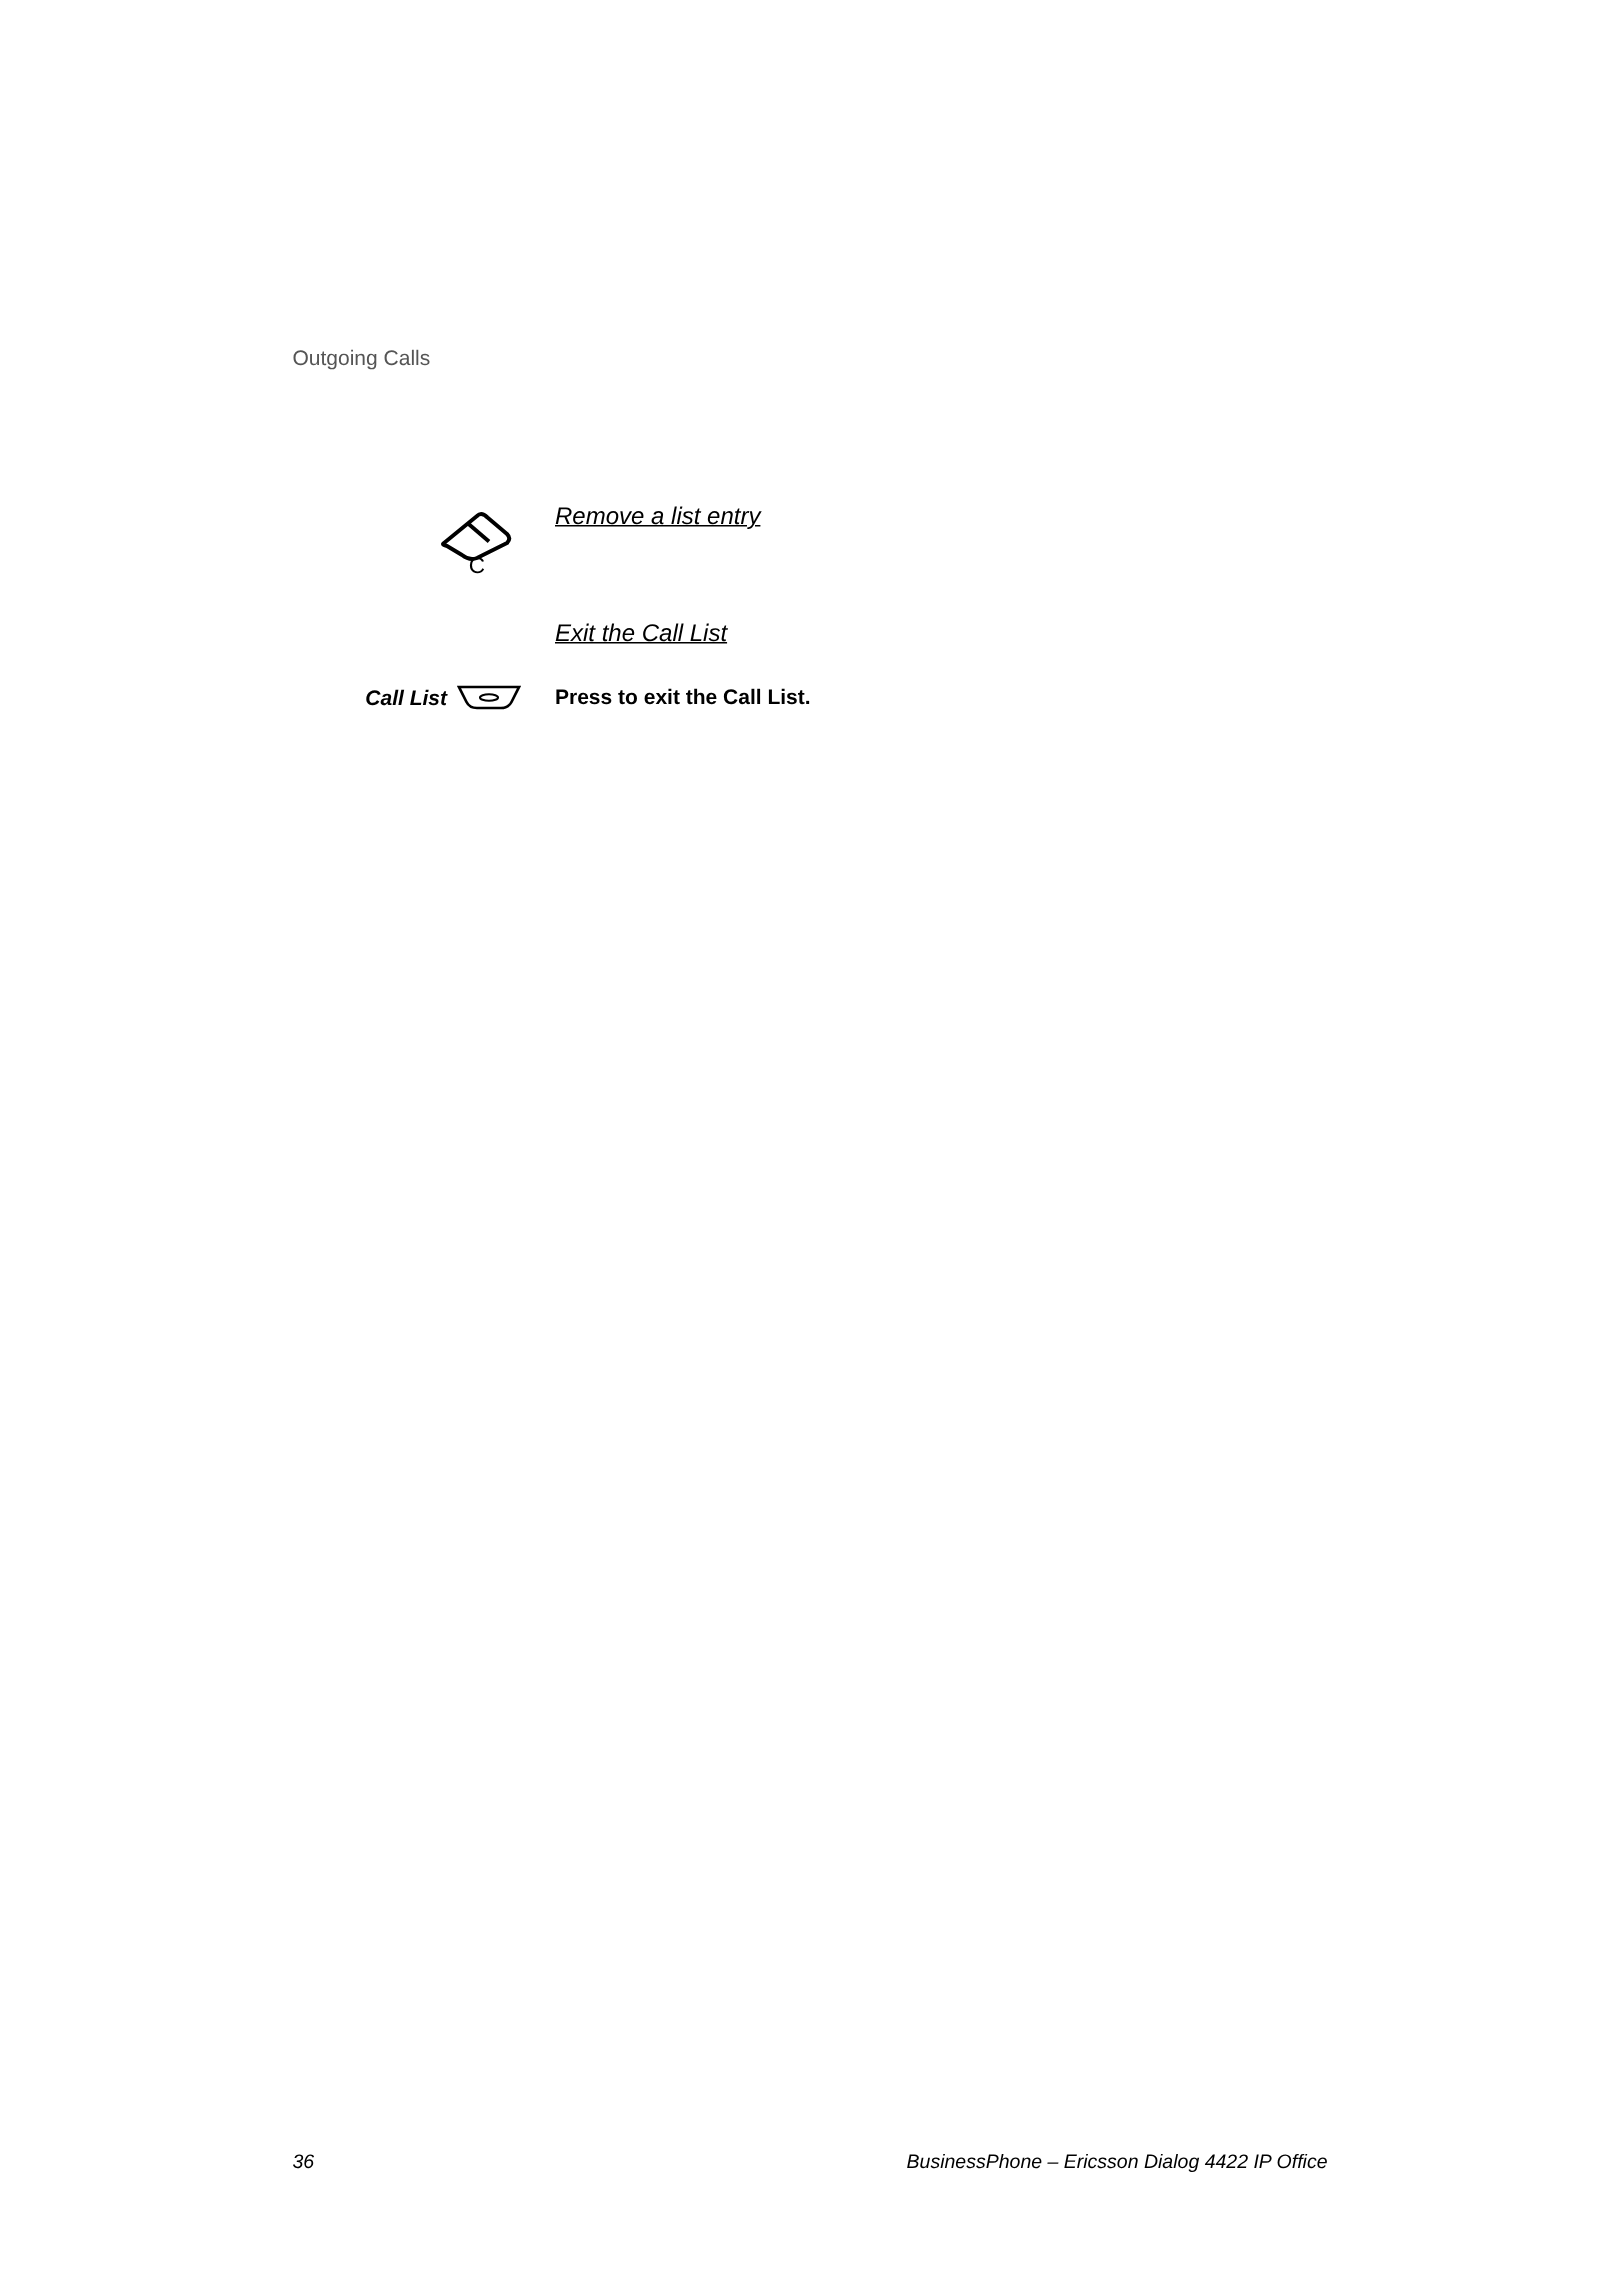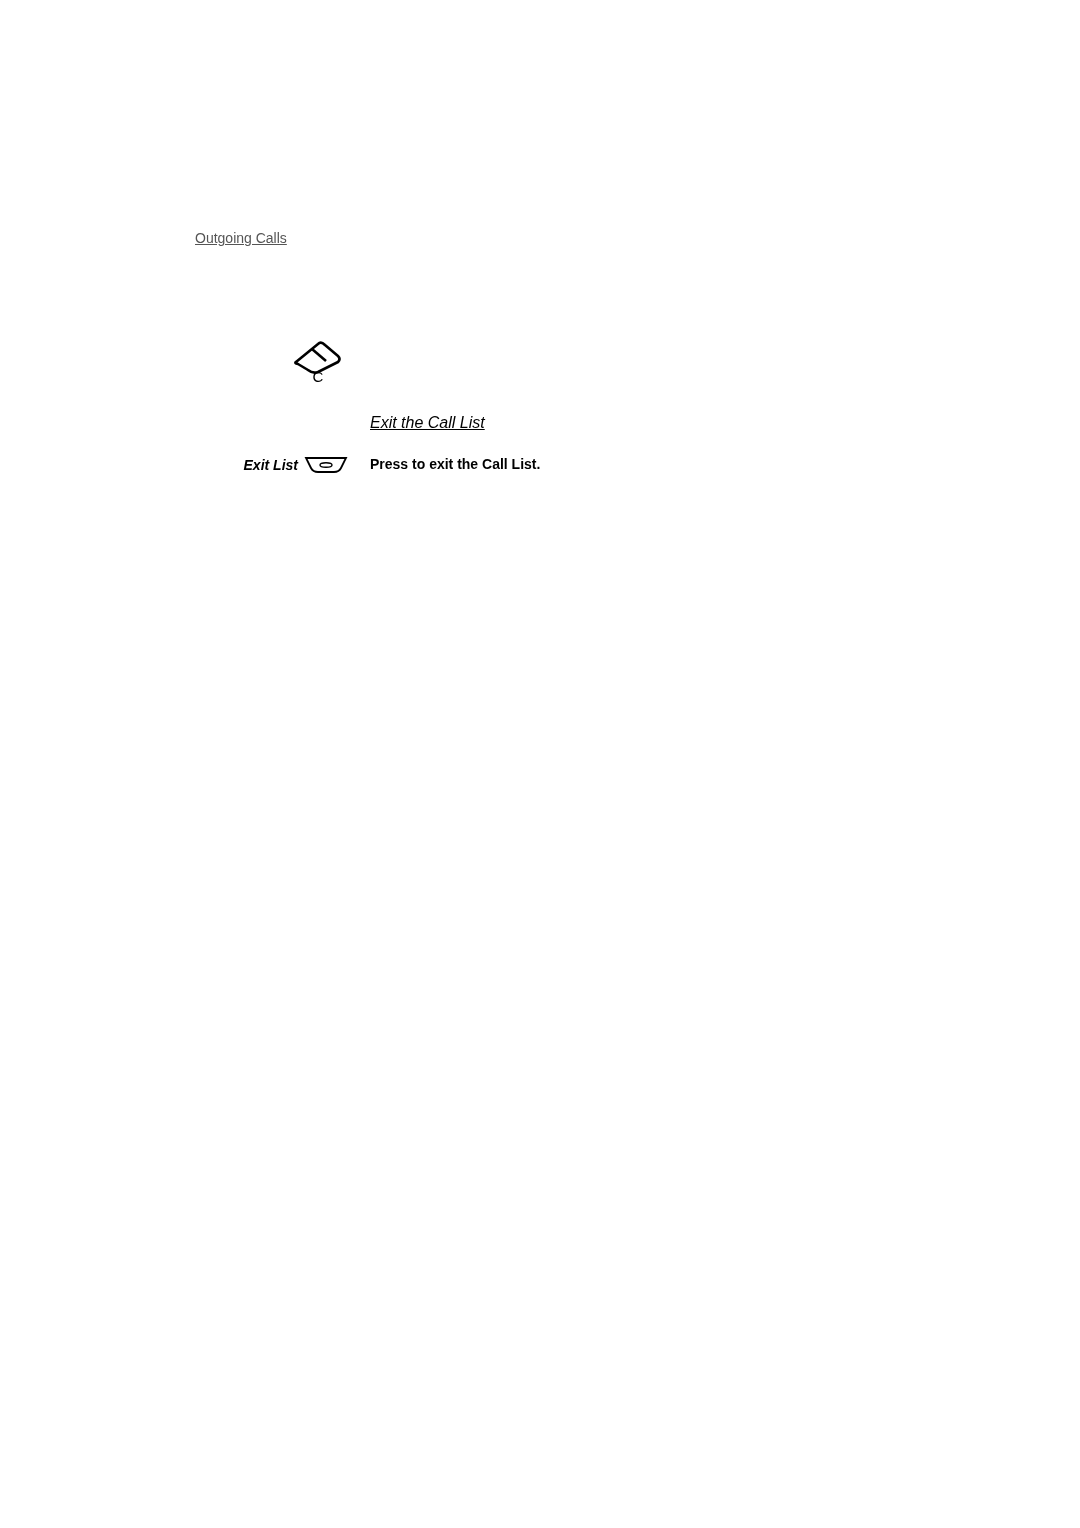--- a/index.html
+++ b/index.html
@@ -8,21 +8,20 @@
       width: 1080px;
       height: 1528px;
       position: relative;
       padding: 230px 195px 80px 195px;
     }
     .section-header {
       font-size: 14px;
       color: #555;
       font-weight: 400;
       margin-bottom: 90px;
-      text-decoration: underline;
     }
     .content {
       display: flex;
       flex-direction: column;
       gap: 30px;
     }
     .entry {
       display: flex;
       align-items: flex-start;
     }
@@ -86,39 +85,44 @@
         <svg width="60" height="48" viewBox="0 0 60 48">
 
           <path d="M 8 26 L 30 8 Q 33 5 37 9 L 50 20 Q 53 23 50 26 L 30 36 Q 25 38 20 34 L 10 28 Q 6 27 8 26 Z" fill="none" stroke="#000" stroke-width="2.6" stroke-linejoin="round"></path>
 
           <path d="M 24 13 L 38 25" fill="none" stroke="#000" stroke-width="2.6"></path>
 
           <text x="30" y="46" font-family="Arial, Helvetica, sans-serif" font-size="15" font-weight="400" text-anchor="middle">C</text>
         </svg>
       </div>
       <div class="text-col">
+        <div class="subheading">Remove a list entry</div>
       </div>
     </div>
 
     <div class="entry" style="align-items:center;">
       <div class="icon-col"></div>
       <div class="text-col">
         <div class="subheading">Exit the Call List</div>
       </div>
     </div>
 
     <div class="entry" style="margin-top:-20px;">
       <div class="icon-col calllist-wrap">
-        <span class="key-label">Exit List</span>
+        <span class="key-label">Call List</span>
         <svg width="44" height="18" viewBox="0 0 44 18">
           <path d="M 2 2 L 42 2 L 37 12 Q 35 16 30 16 L 14 16 Q 9 16 7 12 Z" fill="none" stroke="#000" stroke-width="1.8"></path>
           <ellipse cx="22" cy="9" rx="6" ry="2.2" fill="none" stroke="#000" stroke-width="1.4"></ellipse>
         </svg>
       </div>
       <div class="text-col" style="display:flex; ">
         <div class="instruction">Press to exit the Call List.</div>
       </div>
     </div>
 
   </div>
 
+  <div class="footer">
+    <span class="page-number">36</span>
+    <span class="footer-product">BusinessPhone – Ericsson Dialog 4422 IP Office</span>
+  </div>
 
 </div>
 
 </body></html>

